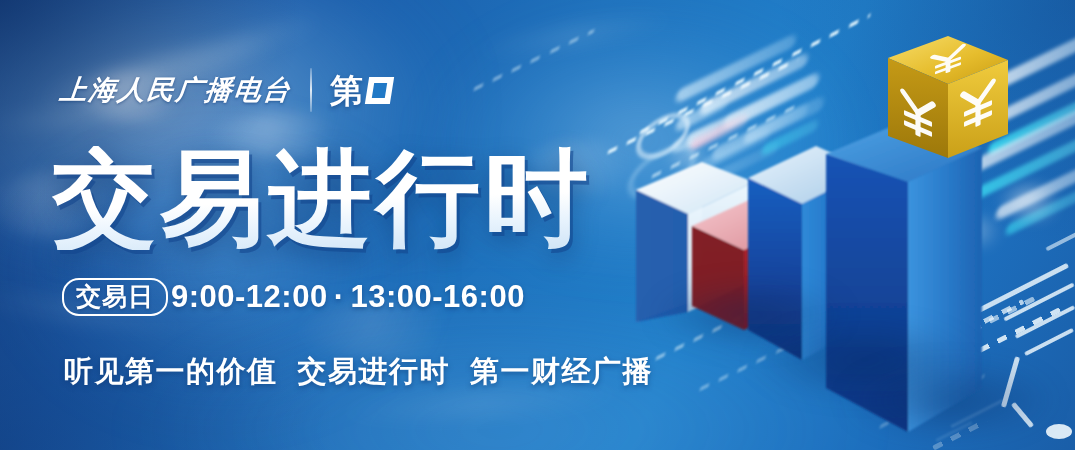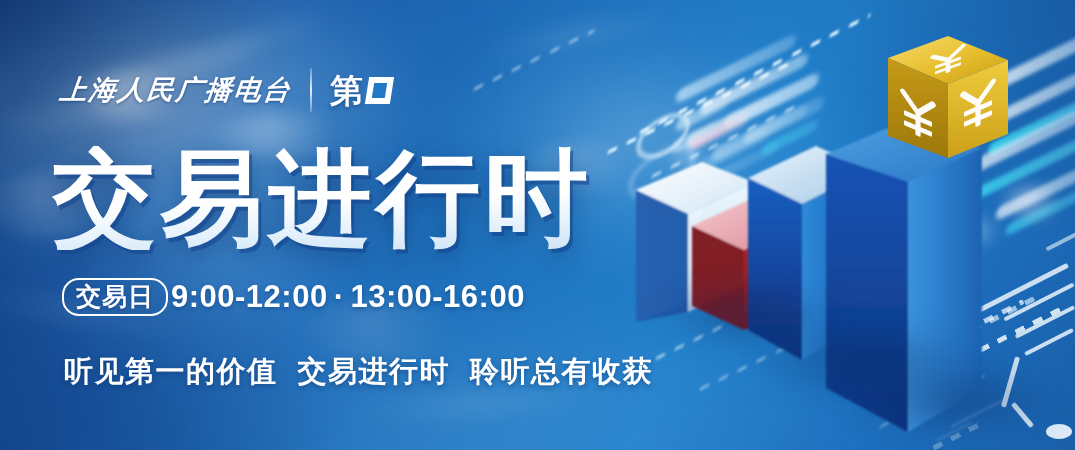--- a/index.html
+++ b/index.html
@@ -541,17 +541,17 @@
     <div class="headline">交易进行时</div>
 
     <div class="schedule">
       <span class="day-badge">交易日</span>
       <span class="times">
         <span>9:00-12:00</span><span class="dot">·</span><span>13:00-16:00</span>
       </span>
     </div>
 
     <div class="tagline">
-      <span>听见第一的价值</span><span class="gap"></span><span>交易进行时</span><span class="gap"></span><span>聆听总有收获</span>
+      <span>听见第一的价值</span><span class="gap"></span><span>交易进行时</span><span class="gap"></span><span>第一财经广播</span>
     </div>
 
   </div>
 </div>
 
 </body></html>

